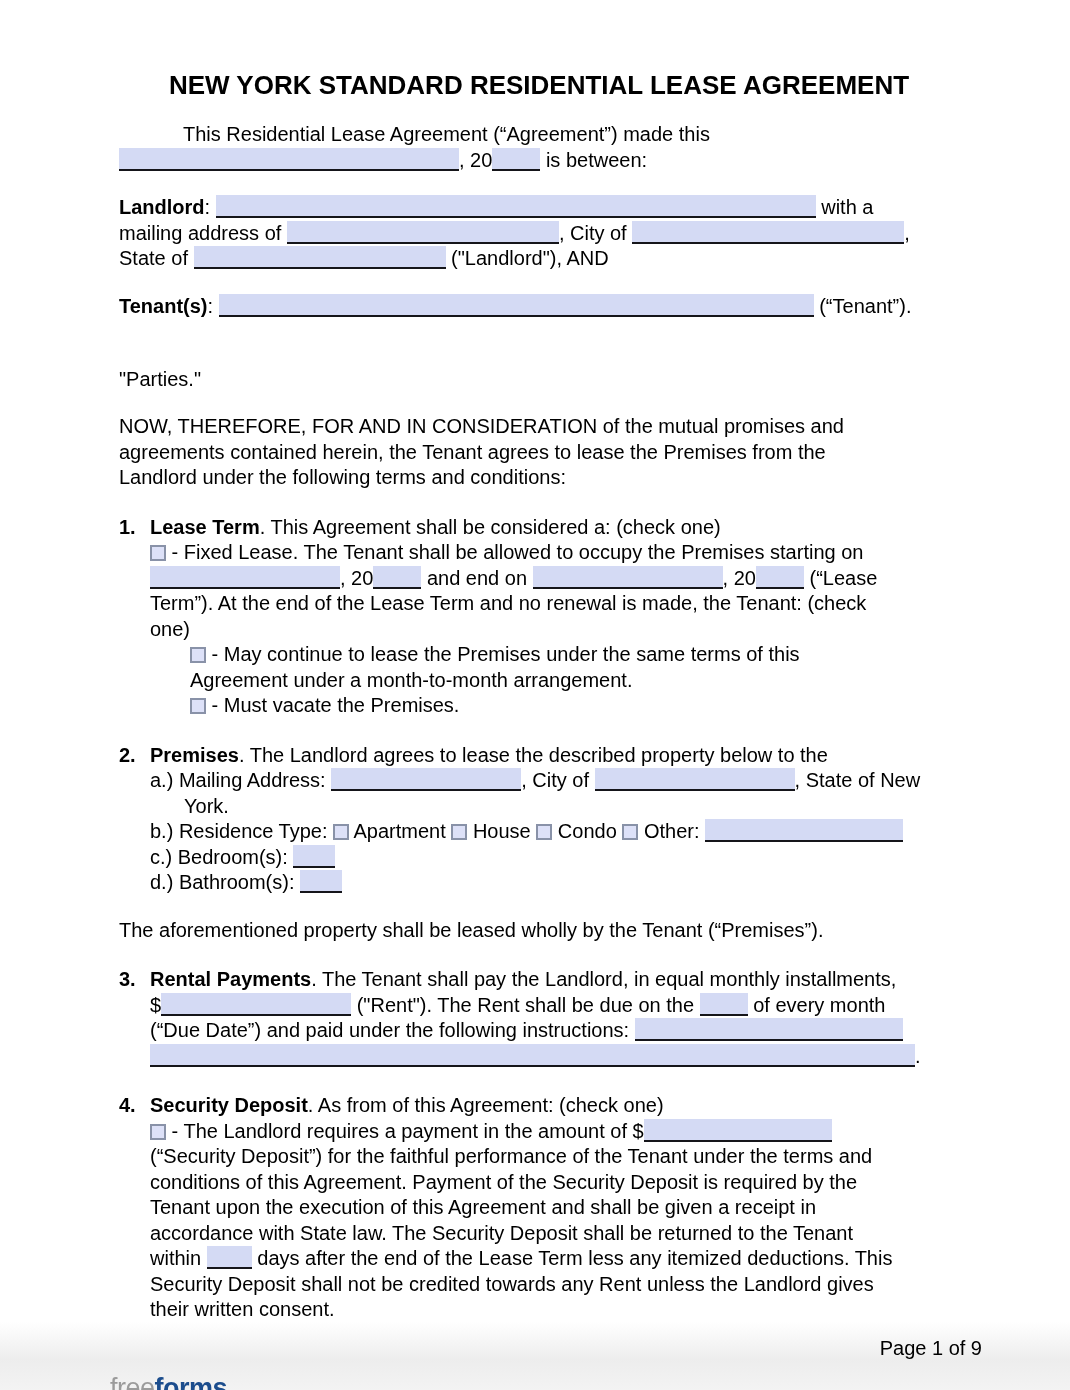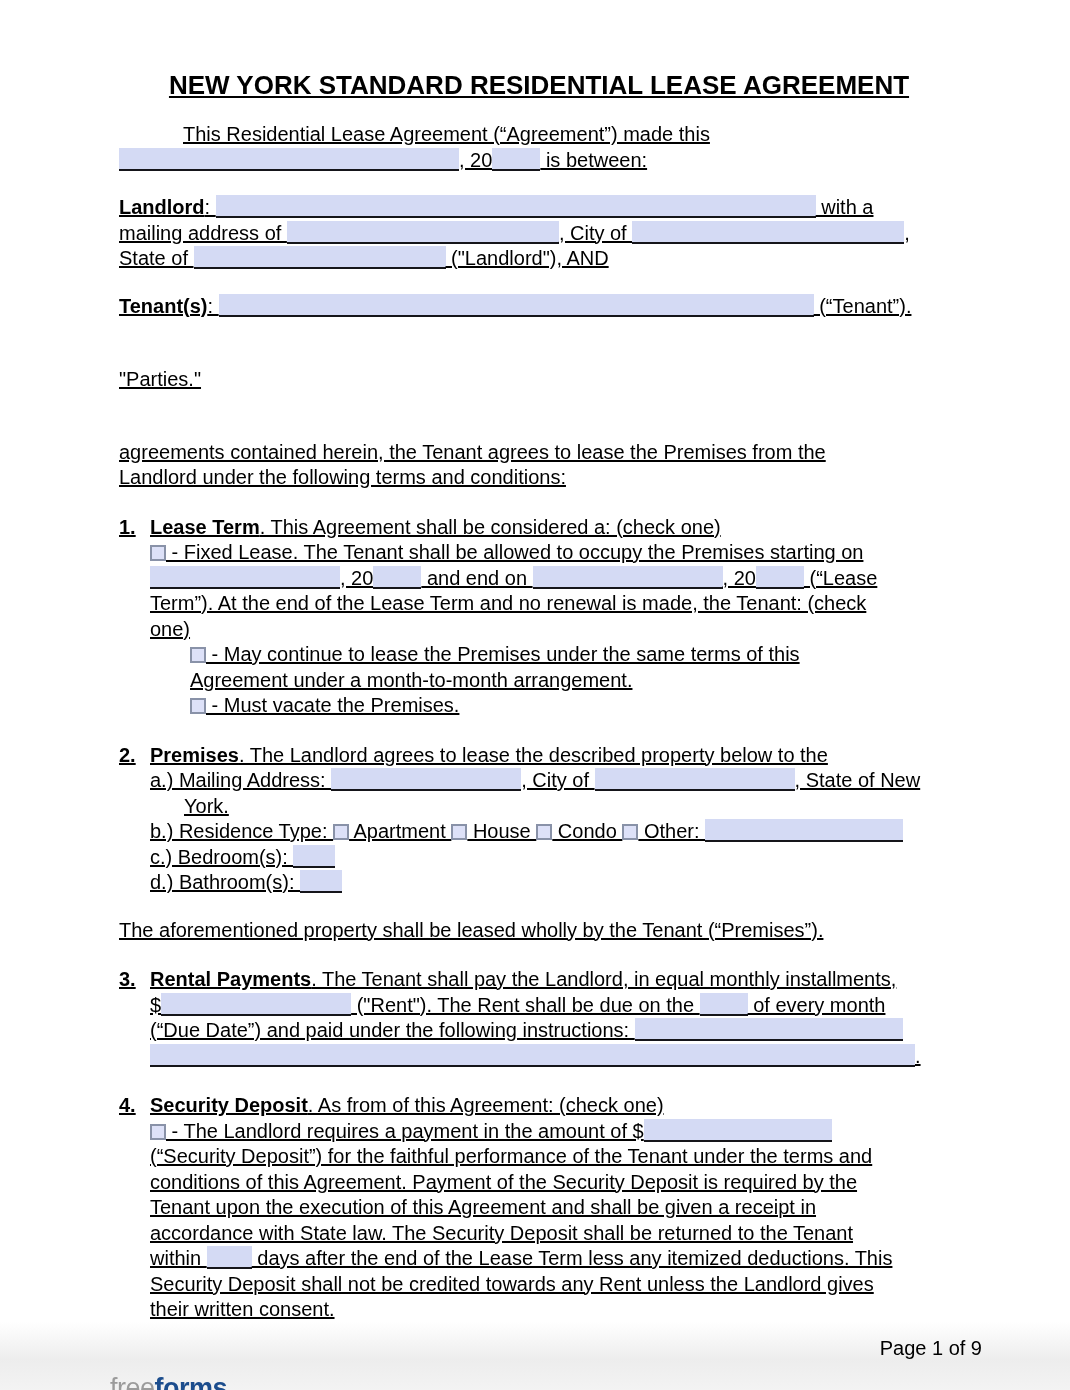--- a/index.html
+++ b/index.html
@@ -8,21 +8,21 @@
     --checkbox-border:#8992a8;
     --brand-gray:#9b9b9b;
     --brand-blue:#1c4d8d;
   }
   html,body{margin:0;padding:0;}
   body{
     width:1070px;height:1390px;position:relative;background:#ffffff;
     font-family:"Liberation Sans", sans-serif;
     font-size:20px;line-height:25.5px;color:#000;overflow:hidden;
   }
-  .doc{position:absolute;left:119px;top:0;width:840px;text-decoration:underline;}
+  .doc{position:absolute;left:119px;top:0;width:840px;}
   h1{
     font-size:26px;line-height:30px;font-weight:bold;text-align:center;
     margin:70px 0 0 0;white-space:nowrap;
   }
   p.para{margin:22px 0 0 0;}
   .indent-first{text-indent:64px;}
   .section{display:flex;margin:24px 0 0 0;}
   .secnum{flex:0 0 31px;width:31px;font-weight:bold;}
   .secbody{flex:1;min-width:0;}
   .sline{margin:0;}
@@ -65,21 +65,21 @@
   <h1>NEW YORK STANDARD RESIDENTIAL LEASE AGREEMENT</h1>
 
   <p class="para indent-first"><span>This Residential Lease Agreement (“Agreement”) made this</span><br><span class="blank" style="width: 340px;"></span><span>, 20</span><span class="blank" style="width: 48px;"></span><span> is between:</span></p>
 
   <p class="para"><strong>Landlord</strong><span>: </span><span class="blank" style="width: 600px;"></span><span> with a</span><br><span>mailing address of </span><span class="blank" style="width: 272px;"></span><span>, City of </span><span class="blank" style="width: 272px;"></span><span>,</span><br><span>State of </span><span class="blank" style="width: 252px;"></span><span> ("Landlord"), AND</span></p>
 
   <p class="para"><strong>Tenant(s)</strong><span>: </span><span class="blank" style="width: 595px;"></span><span> (“Tenant”).</span></p>
 
   <p class="para"><br><span>"Parties."</span></p>
 
-  <p class="para"><br><span>agreements contained herein, the Tenant agrees to lease the Premises from the</span><br><span>Landlord under the following terms and conditions:</span></p>
+  <p class="para"><span>NOW, THEREFORE, FOR AND IN CONSIDERATION of the mutual promises and</span><br><span>agreements contained herein, the Tenant agrees to lease the Premises from the</span><br><span>Landlord under the following terms and conditions:</span></p>
 
   <div class="section">
     <div class="secnum">1.</div>
     <div class="secbody">
       <div class="sline"><strong>Lease Term</strong><span>. This Agreement shall be considered a: (check one)</span></div>
       <div class="sline"><span class="cb"></span><span> - Fixed Lease. The Tenant shall be allowed to occupy the Premises starting on</span><br><span class="blank" style="width: 190px;"></span><span>, 20</span><span class="blank" style="width: 48px;"></span><span> and end on </span><span class="blank" style="width: 190px;"></span><span>, 20</span><span class="blank" style="width: 48px;"></span><span> (“Lease</span><br><span>Term”). At the end of the Lease Term and no renewal is made, the Tenant: (check</span><br><span>one)</span></div>
       <div class="sline nested"><span class="cb"></span><span> - May continue to lease the Premises under the same terms of this</span><br><span>Agreement under a month-to-month arrangement.</span></div>
       <div class="sline nested"><span class="cb"></span><span> - Must vacate the Premises.</span></div>
     </div>
   </div>

